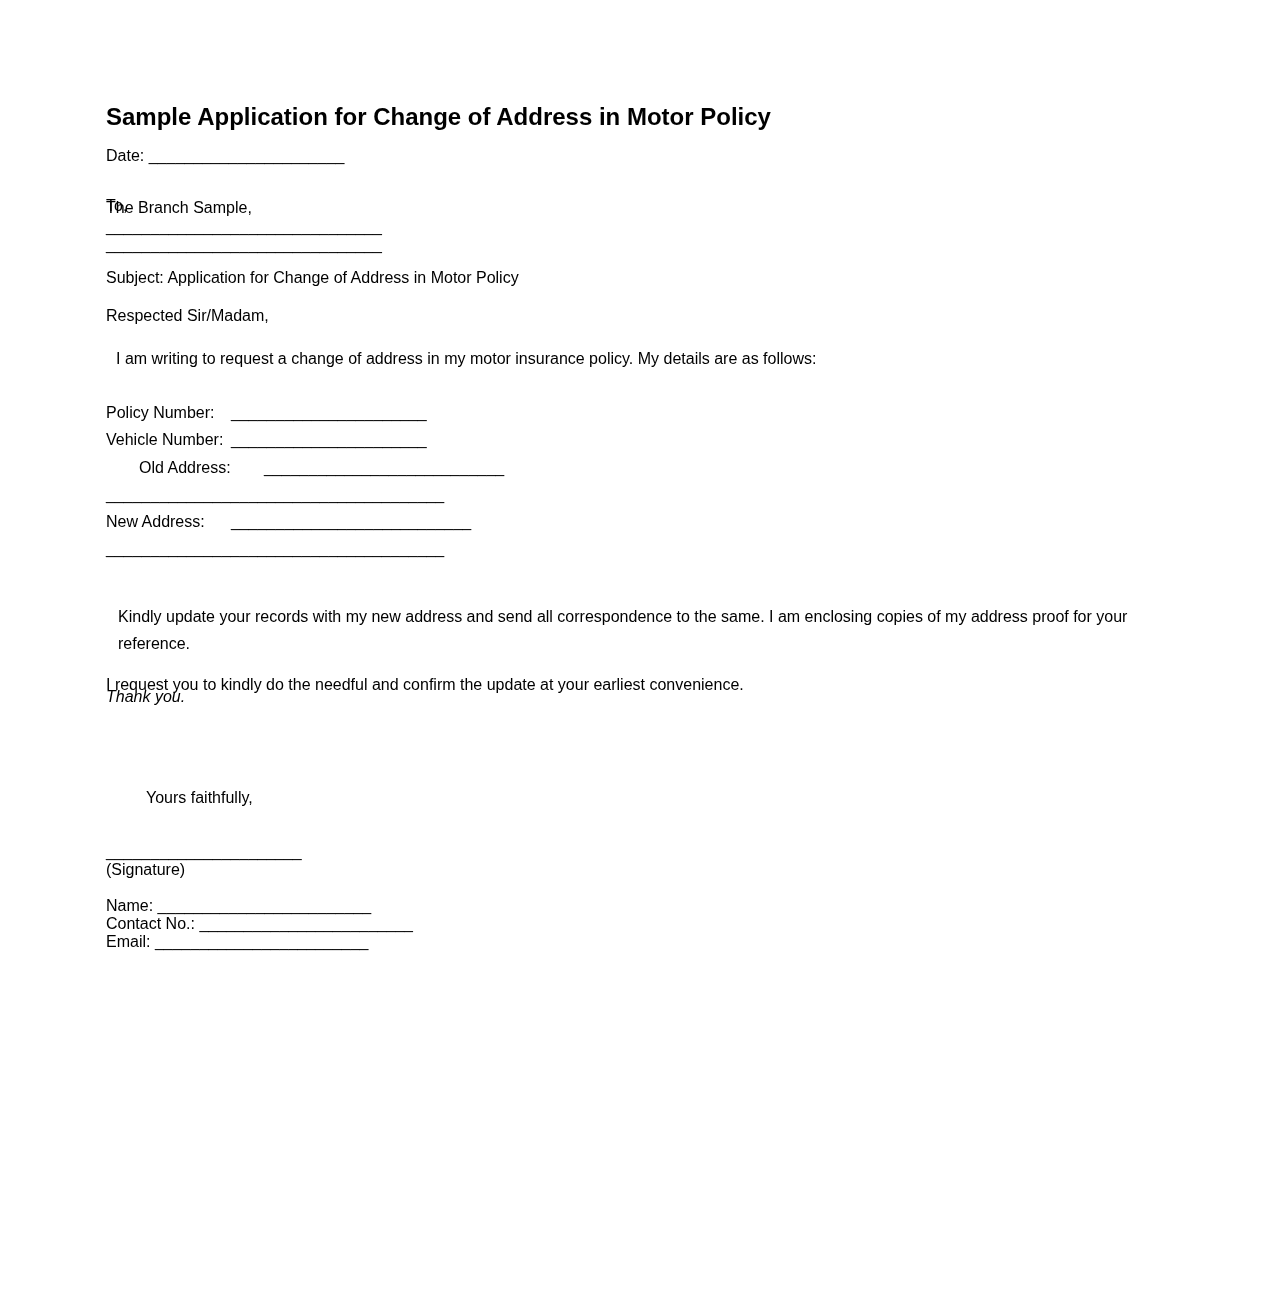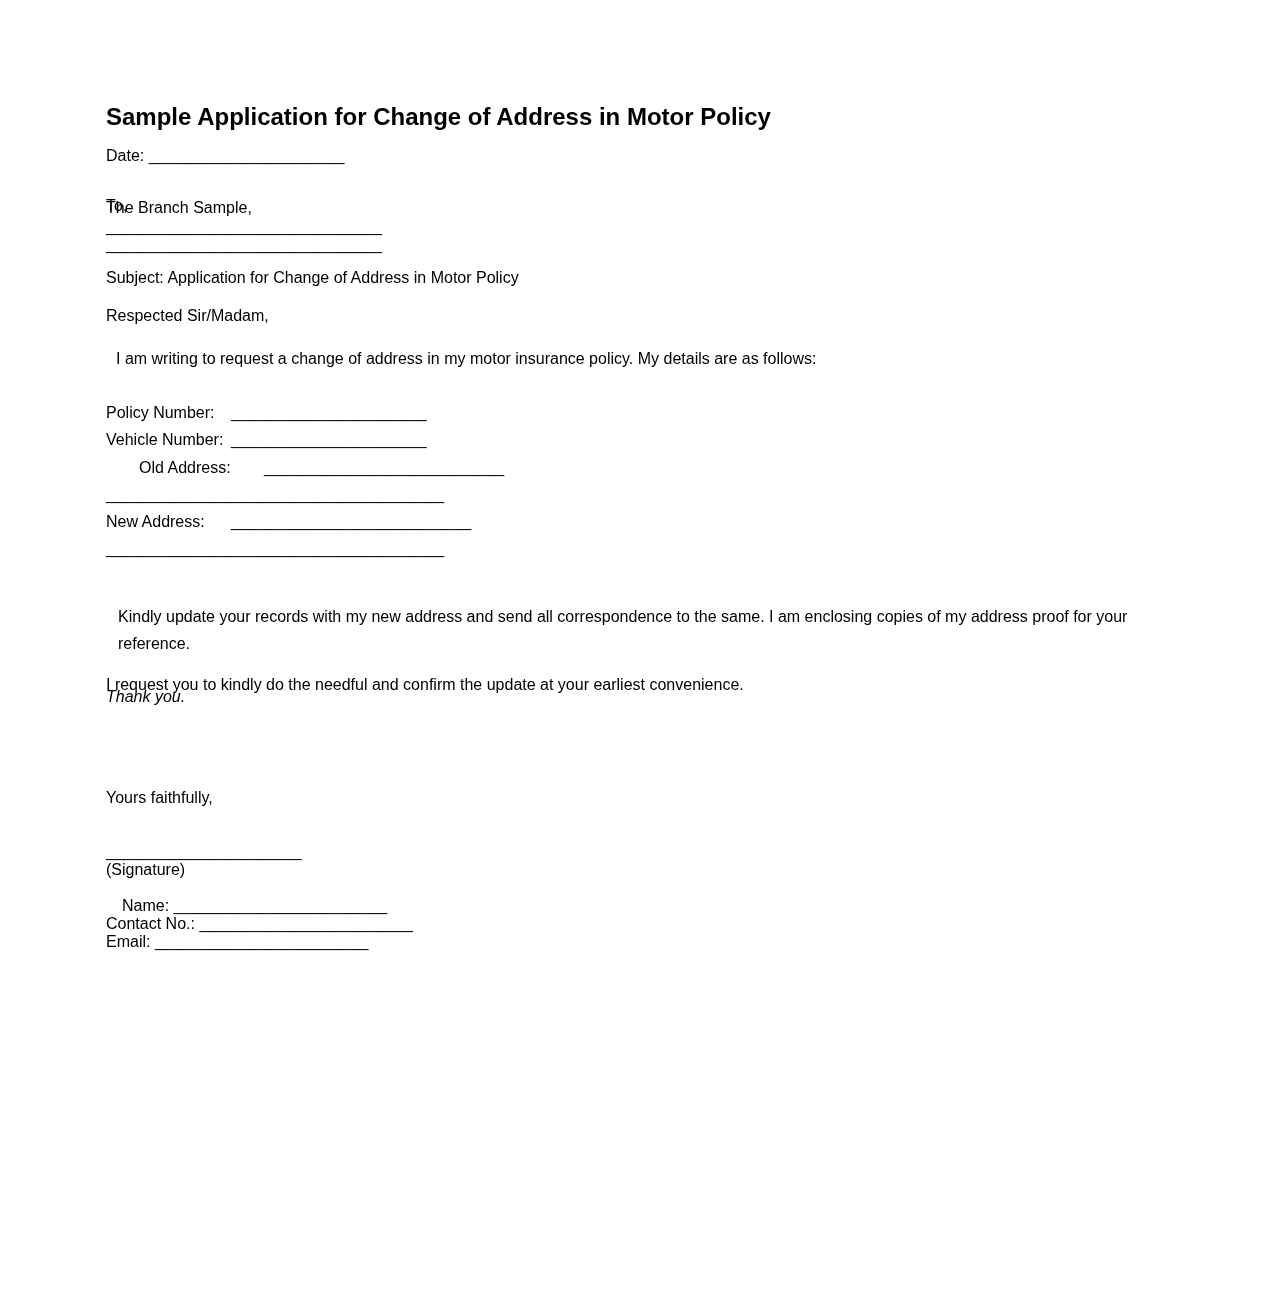--- a/index.html
+++ b/index.html
@@ -80,22 +80,22 @@
 
   <div class="field-row" style="top:513px;"><span class="lbl">New Address:</span><span class="blank">___________________________</span></div>
   <div class="abs blank" style="top:540px;">______________________________________</div>
 
   <p class="para" style="top:591px;">Kindly update your records with my new address and send all correspondence to the same. I am enclosing copies of my address proof for your reference.</p>
 
   <div class="abs" style="top:676px;">I request you to kindly do the needful and confirm the update at your earliest convenience.</div>
 
   <div class="abs" style="top:688px;font-style:italic;">Thank you.</div>
 
-  <div class="abs" style="top:789px;">Yours faithfully,</div>
+  <div class="abs" style="top:789px;margin-left:40px;">Yours faithfully,</div>
 
   <div class="abs blank" style="top:843px;">______________________</div>
   <div class="abs" style="top:861px;">(Signature)</div>
 
-  <div class="abs" style="top:897px;margin-left:16px;"><span>Name: </span><span class="blank">________________________</span></div>
+  <div class="abs" style="top:897px;"><span>Name: </span><span class="blank">________________________</span></div>
   <div class="abs" style="top:915px;"><span>Contact No.: </span><span class="blank">________________________</span></div>
   <div class="abs" style="top:933px;"><span>Email: </span><span class="blank">________________________</span></div>
 
 </div>
 
 </body></html>

